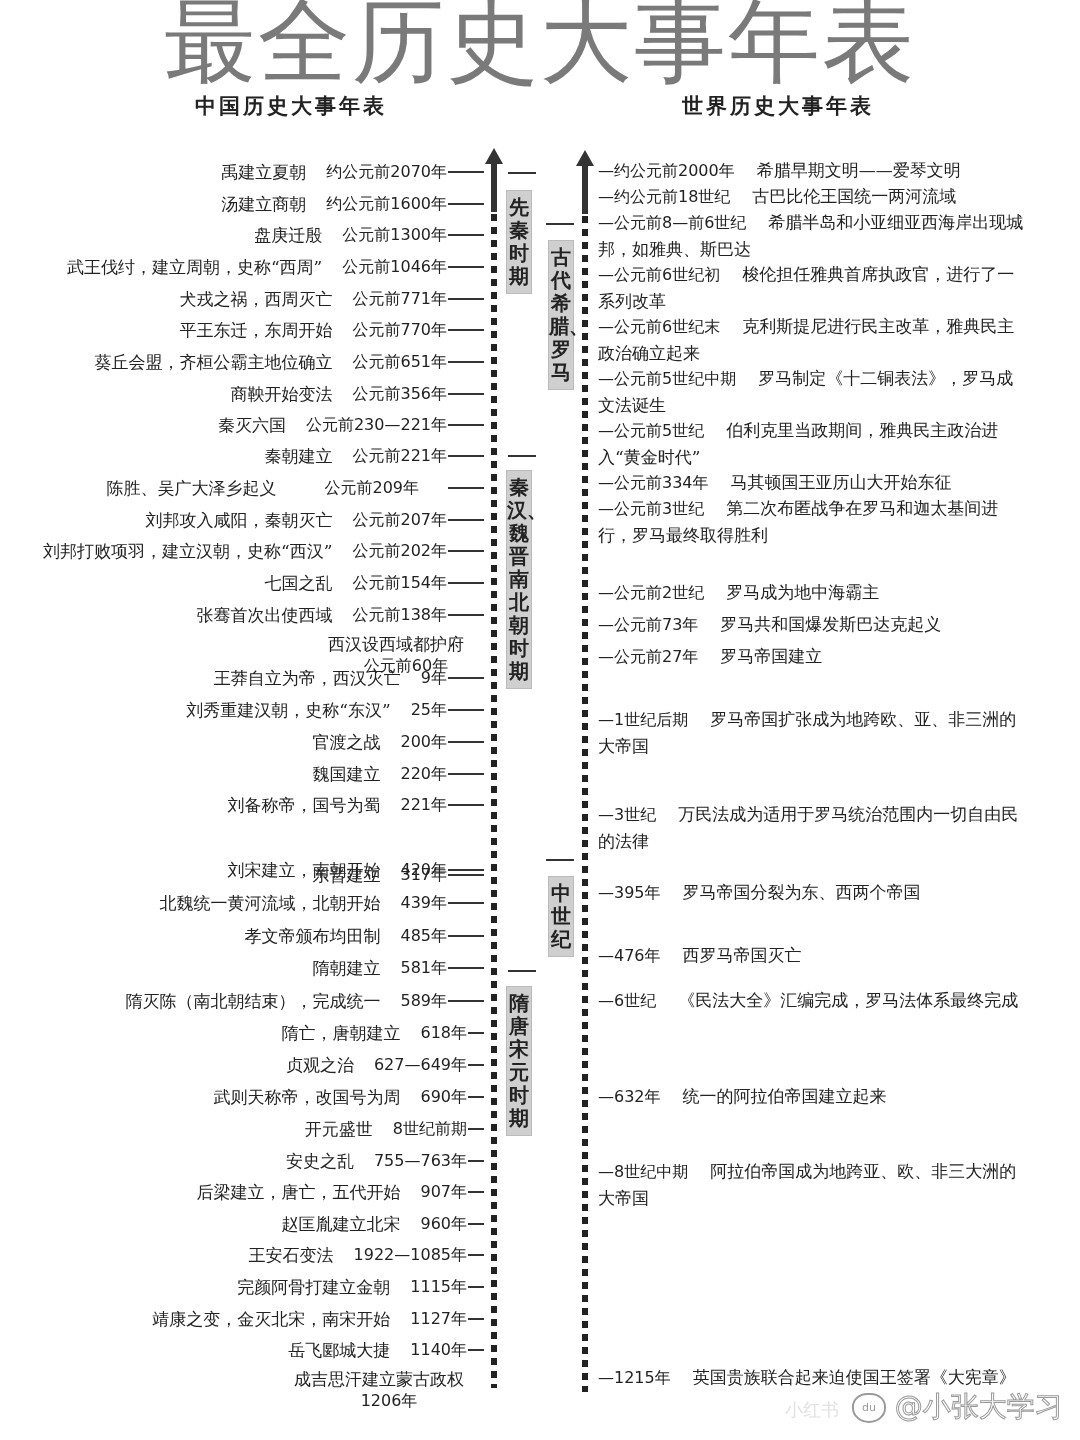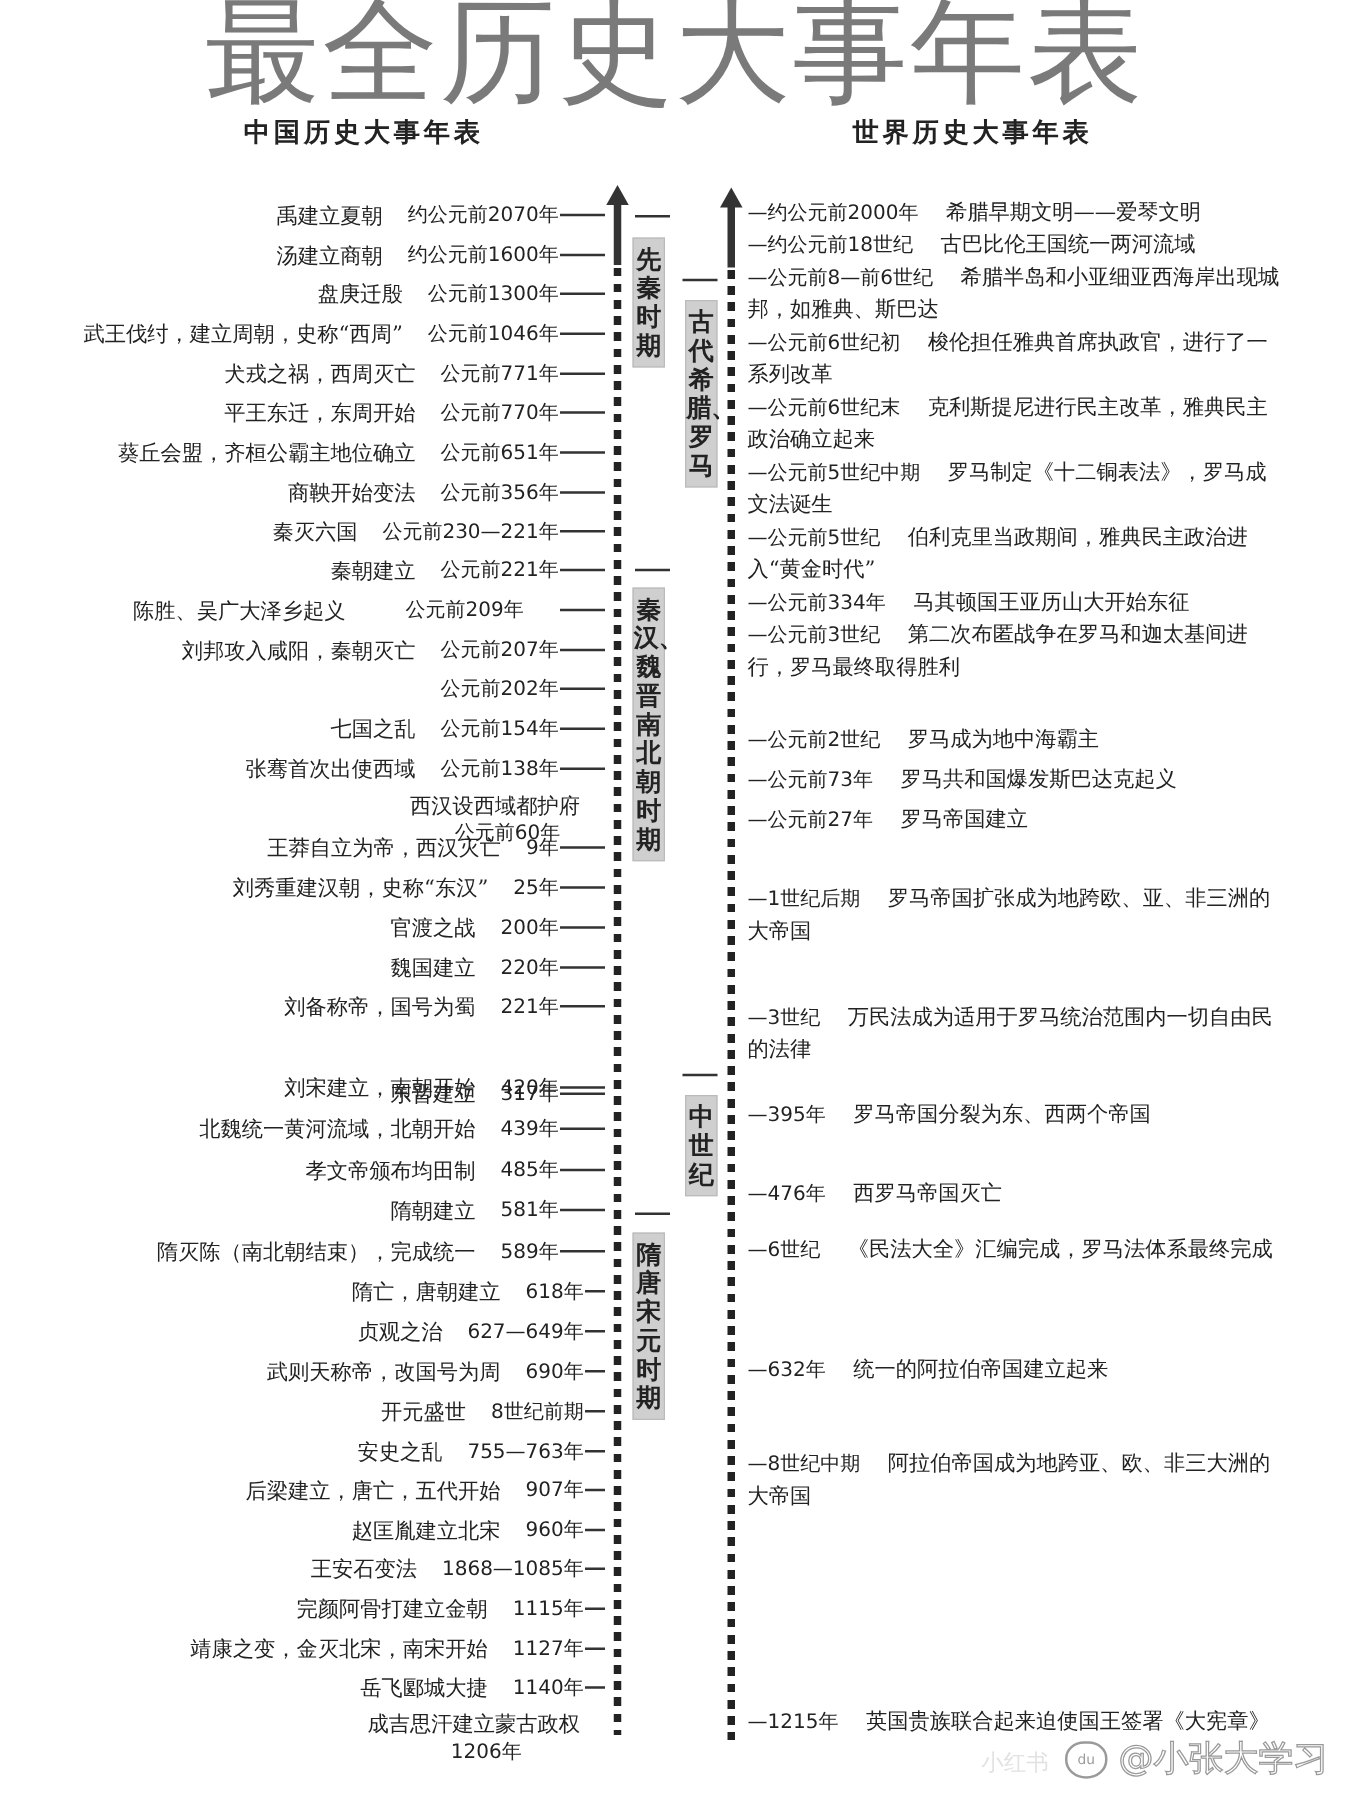--- a/index.html
+++ b/index.html
@@ -139,20 +139,21 @@
       <span class="ev">陈胜、吴广大泽乡起义</span>
       <span class="yr">公元前209年</span>
       <span class="ln"></span>
     </div>
     <div class="cn-row" style="top: 506px;">
       <span class="ev">刘邦攻入咸阳，秦朝灭亡</span>
       <span class="yr">公元前207年</span>
       <span class="ln"></span>
     </div>
     <div class="cn-row" style="top: 537px;">
+      <span class="ev">刘邦打败项羽，建立汉朝，史称“西汉”</span>
       <span class="yr">公元前202年</span>
       <span class="ln"></span>
     </div>
     <div class="cn-row" style="top: 569px;">
       <span class="ev">七国之乱</span>
       <span class="yr">公元前154年</span>
       <span class="ln"></span>
     </div>
     <div class="cn-row" style="top: 601px;">
       <span class="ev">张骞首次出使西域</span>
@@ -249,21 +250,21 @@
       <span class="yr">907年</span>
       <span class="ln short"></span>
     </div>
     <div class="cn-row" style="top: 1210px;">
       <span class="ev">赵匡胤建立北宋</span>
       <span class="yr">960年</span>
       <span class="ln short"></span>
     </div>
     <div class="cn-row" style="top: 1241px;">
       <span class="ev">王安石变法</span>
-      <span class="yr">1868—1085年</span>
+      <span class="yr">1922—1085年</span>
       <span class="ln short"></span>
     </div>
     <div class="cn-row" style="top: 1273px;">
       <span class="ev">完颜阿骨打建立金朝</span>
       <span class="yr">1115年</span>
       <span class="ln short"></span>
     </div>
     <div class="cn-row" style="top: 1305px;">
       <span class="ev">靖康之变，金灭北宋，南宋开始</span>
       <span class="yr">1127年</span>

